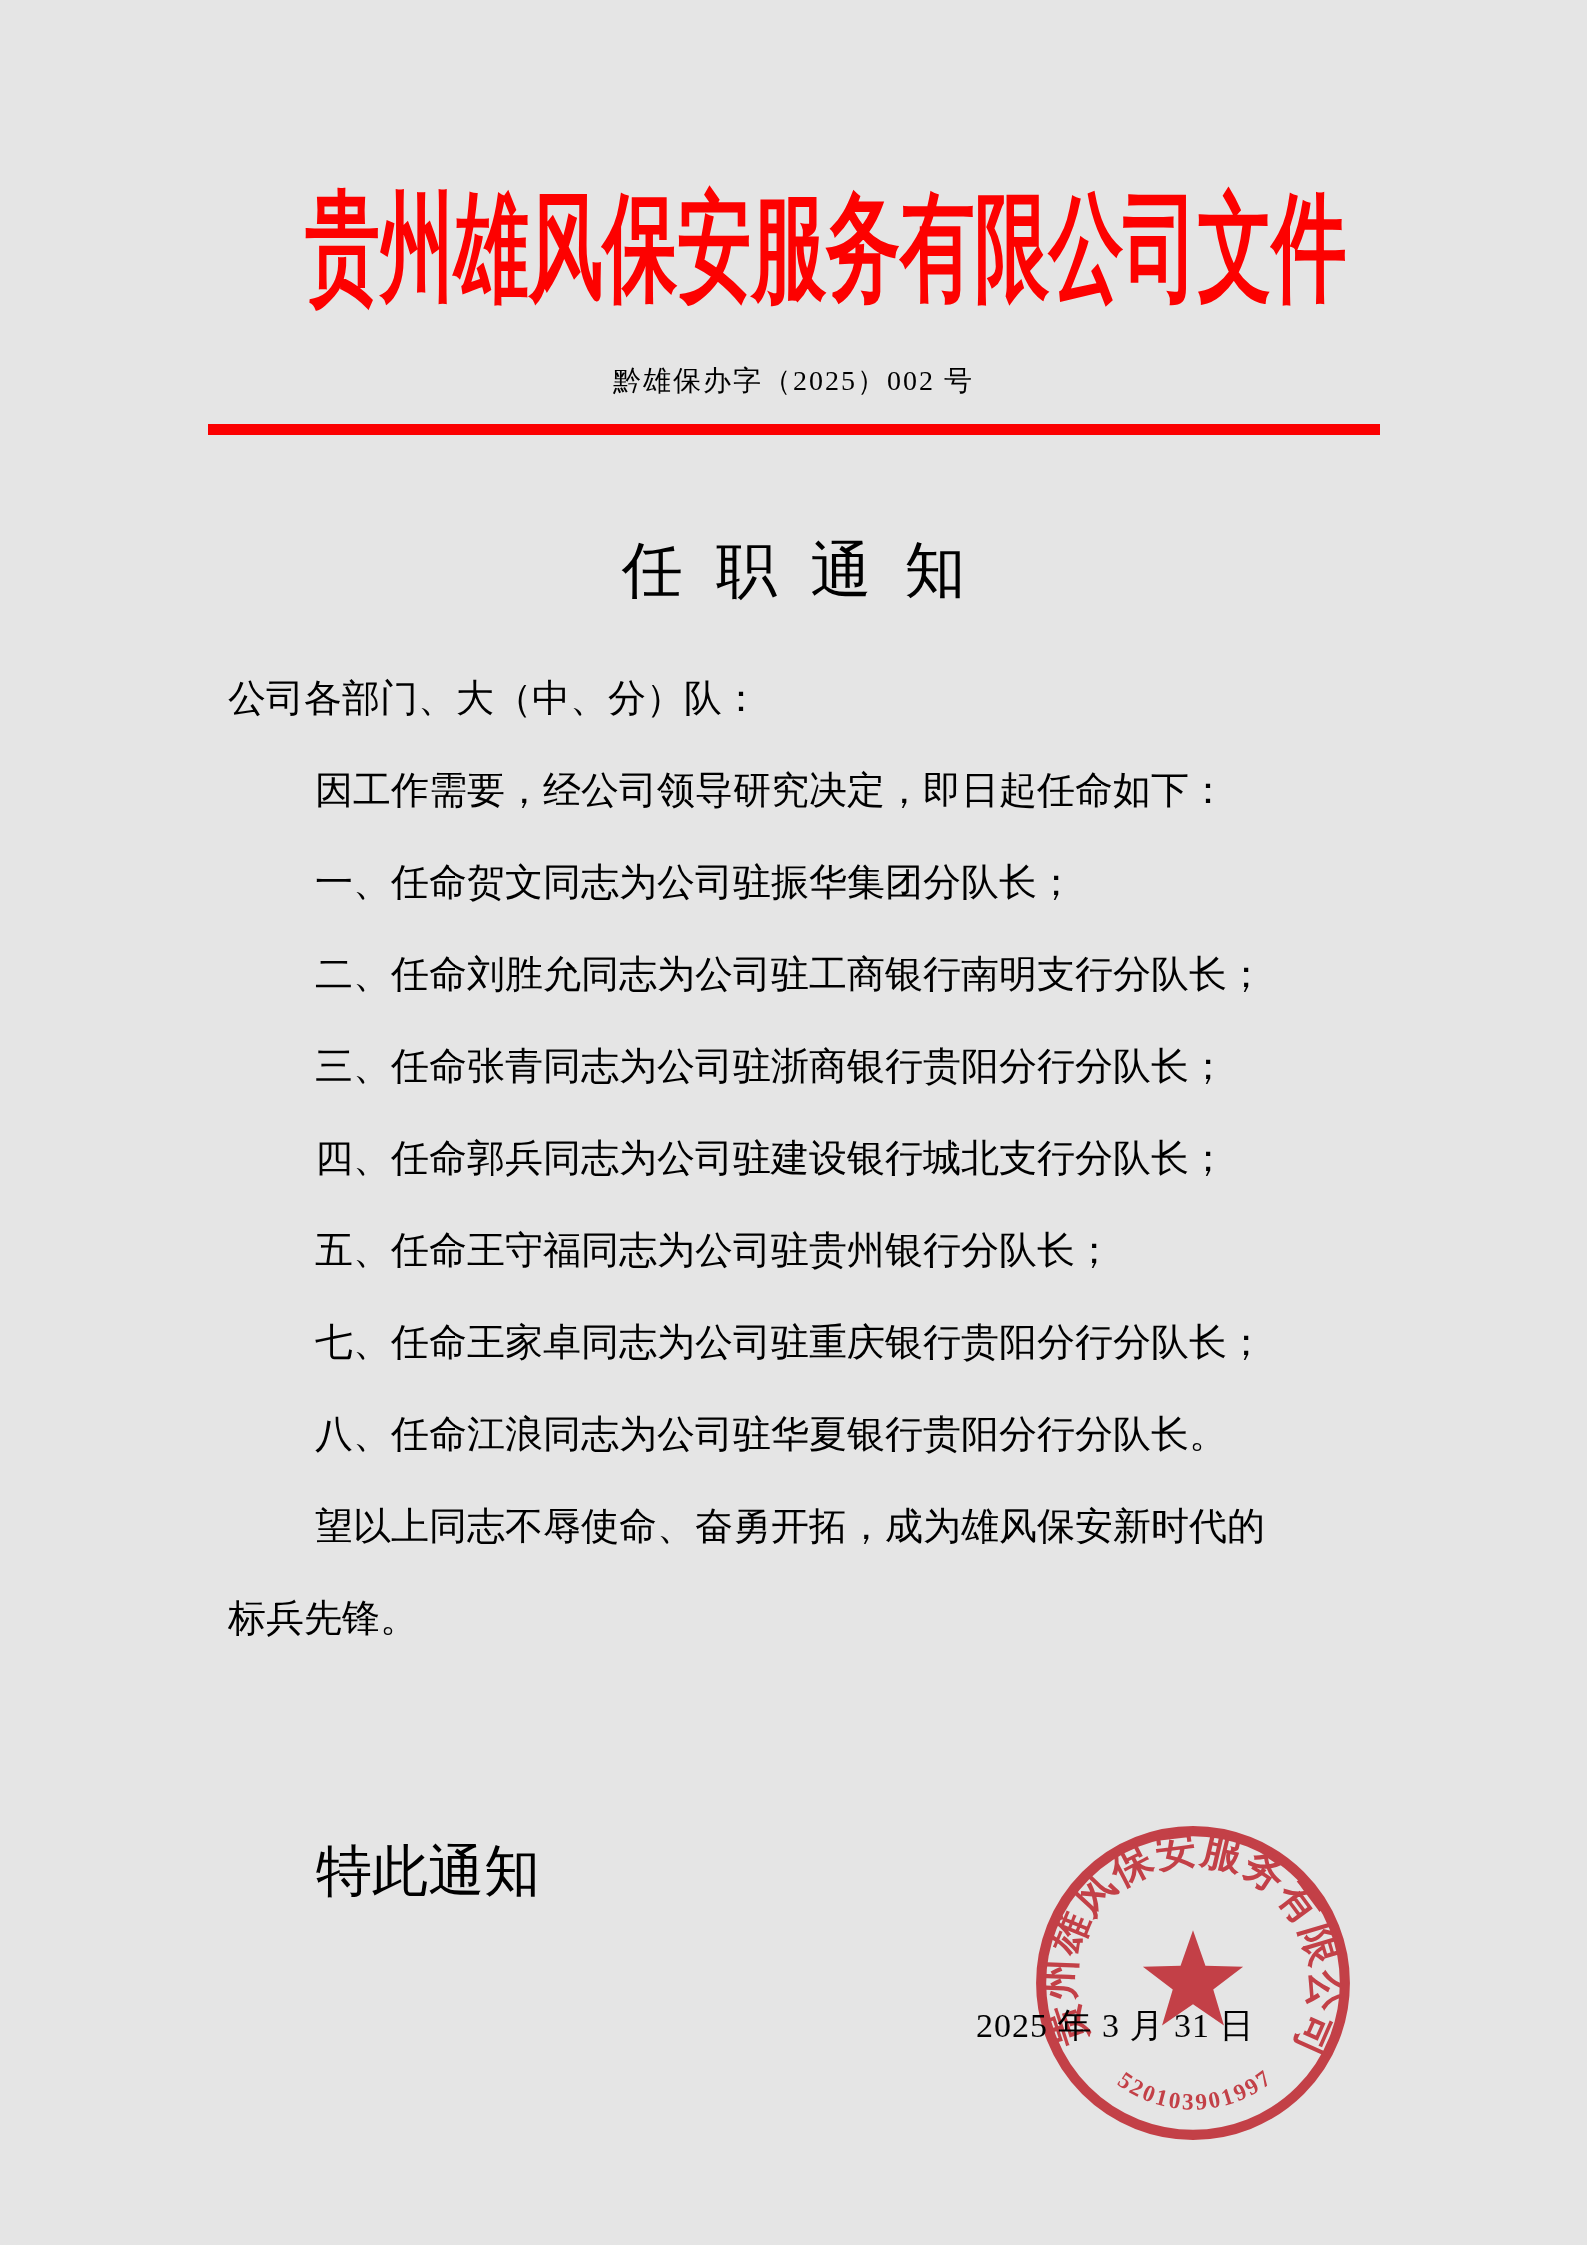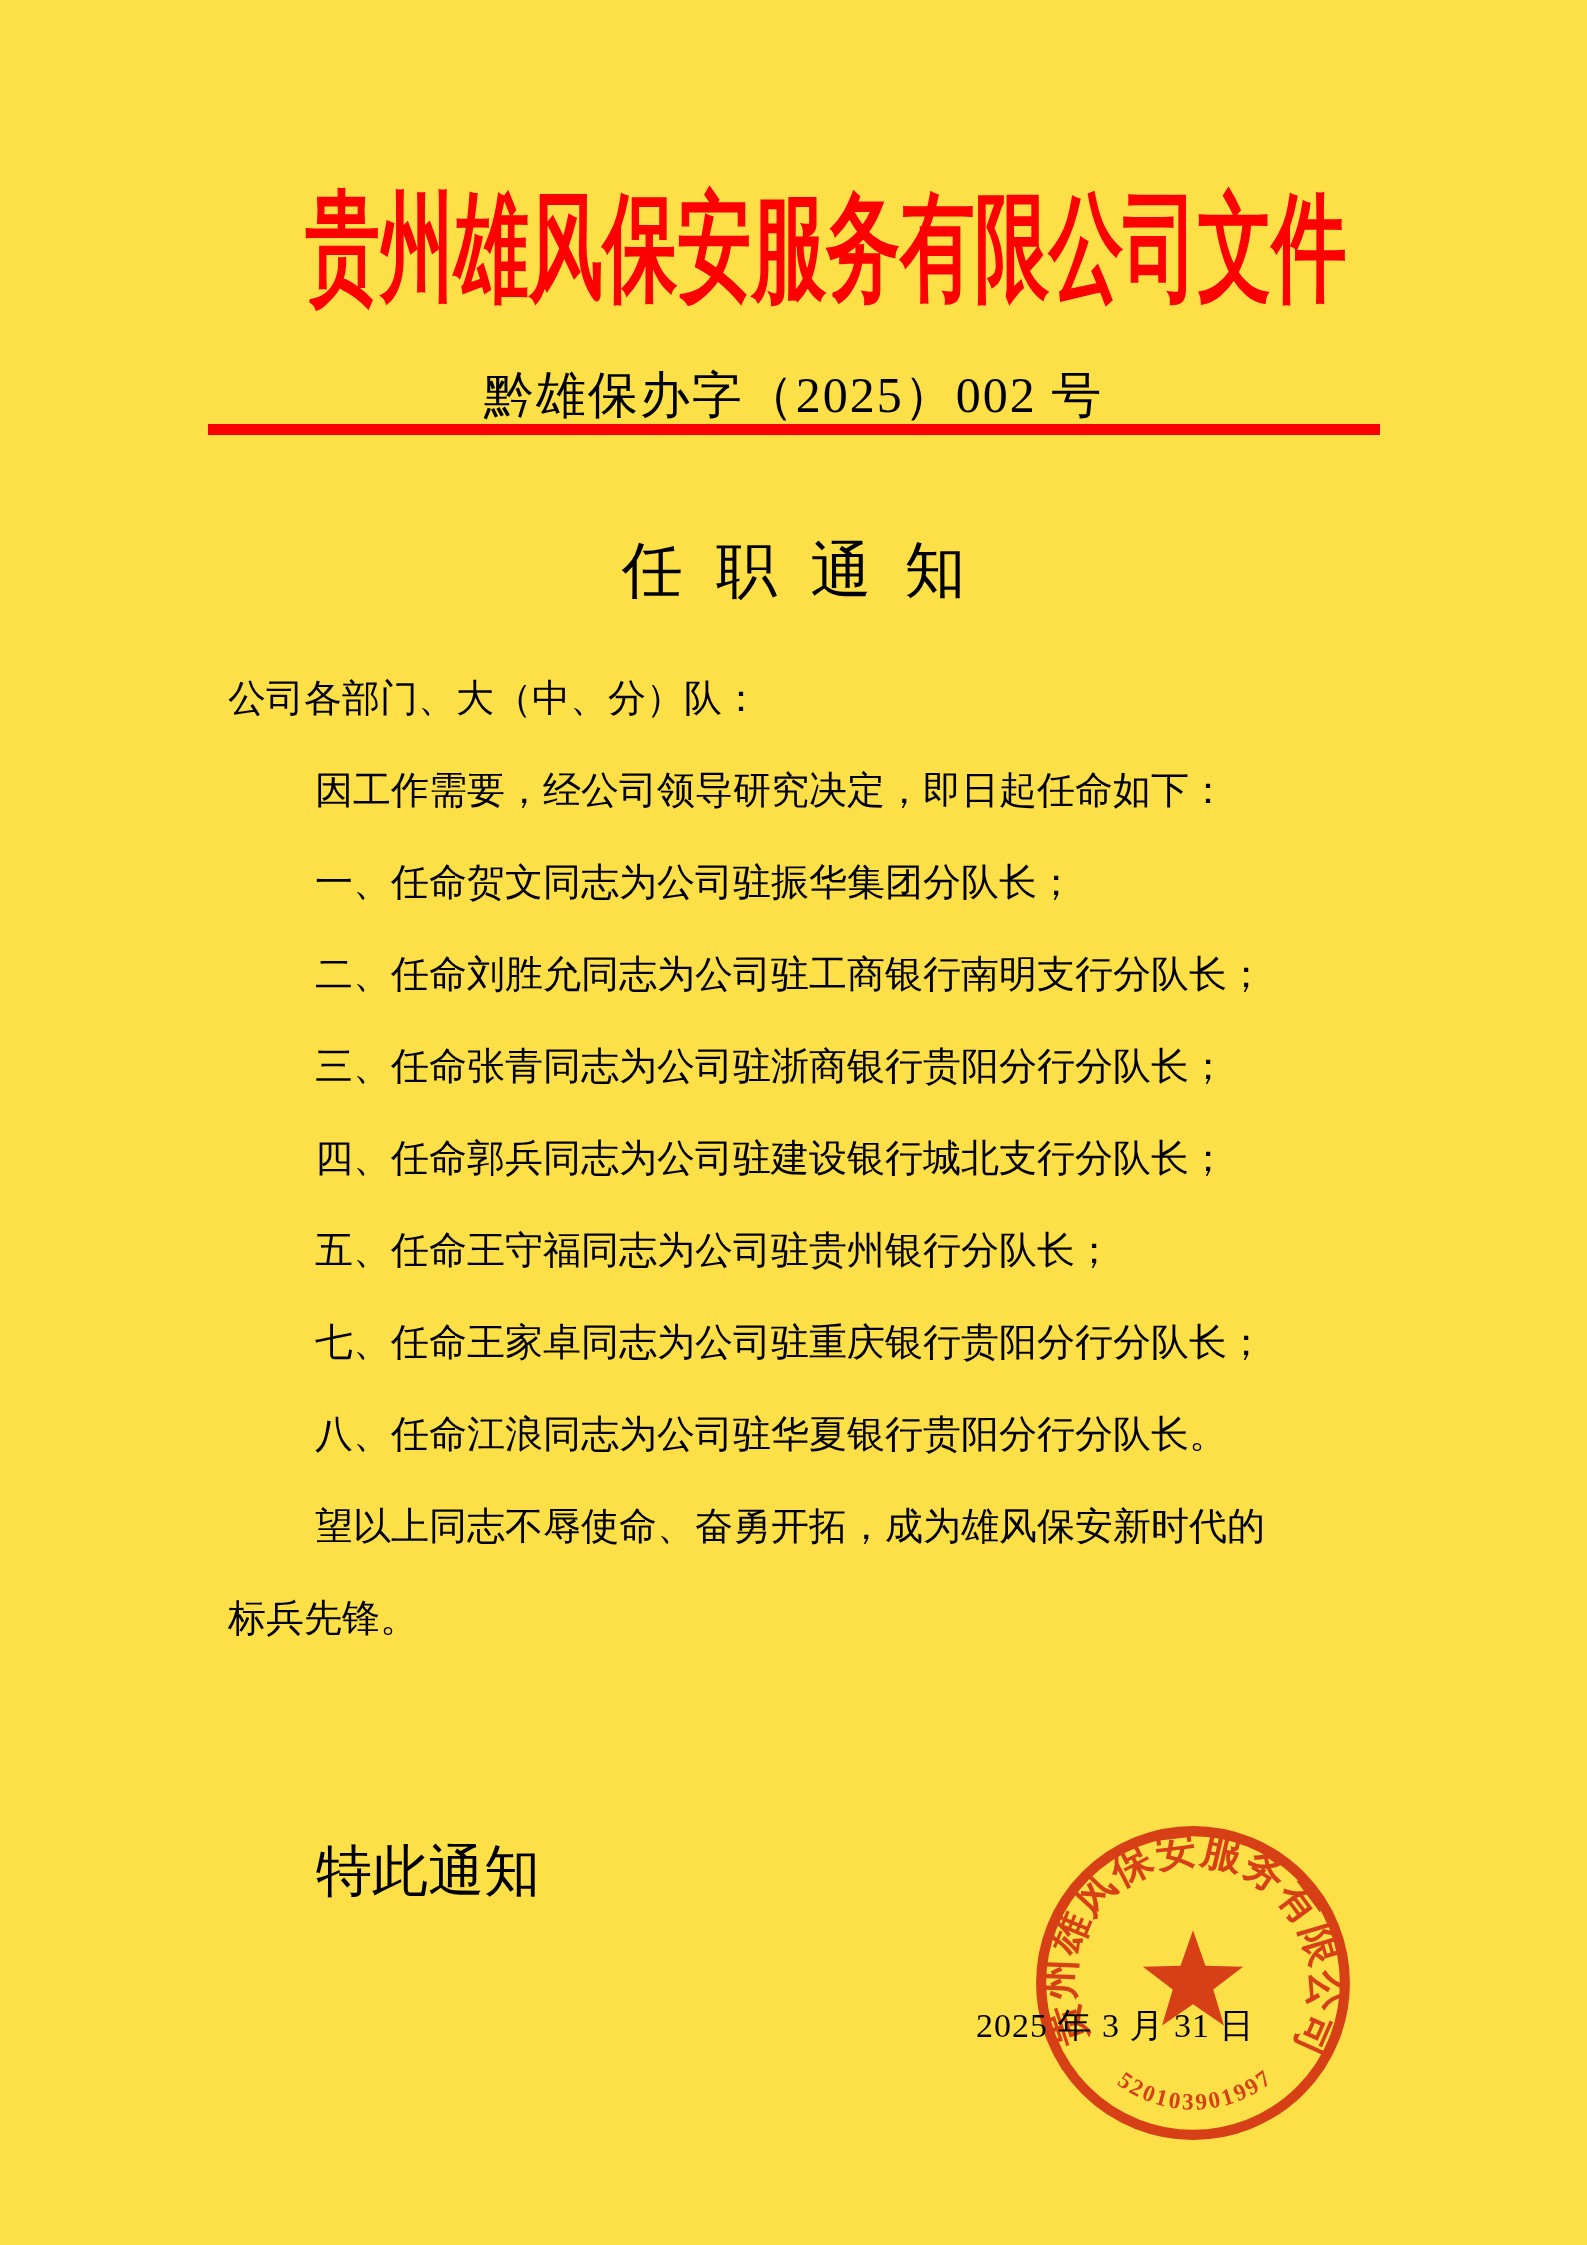--- a/index.html
+++ b/index.html
@@ -1,20 +1,20 @@
 <!DOCTYPE html>
 <html><head>
 <meta charset="utf-8">
 <style>
   html, body { margin: 0; padding: 0; background: #ffffff; }
   .page {
     position: relative;
     width: 1587px;
     height: 2245px;
-    background: #fde047;
+    background: #e5e5e5;
     overflow: hidden;
     color: #000000;
     font-family: "Liberation Serif", "DejaVu Serif", serif;
   }
 
   
   .org-title {
     position: absolute;
     top: 184px;
     left: 0;
@@ -34,21 +34,21 @@
     letter-spacing: 0px;
   }
 
   
   .doc-number {
     position: absolute;
     top: 362px;
     left: 0;
     width: 100%;
     text-align: center;
-    font-size: 50px;
+    font-size: 28px;
     letter-spacing: 2px;
     white-space: nowrap;
   }
 
   
   .red-rule {
     position: absolute;
     top: 424px;
     left: 208px;
     width: 1172px;

